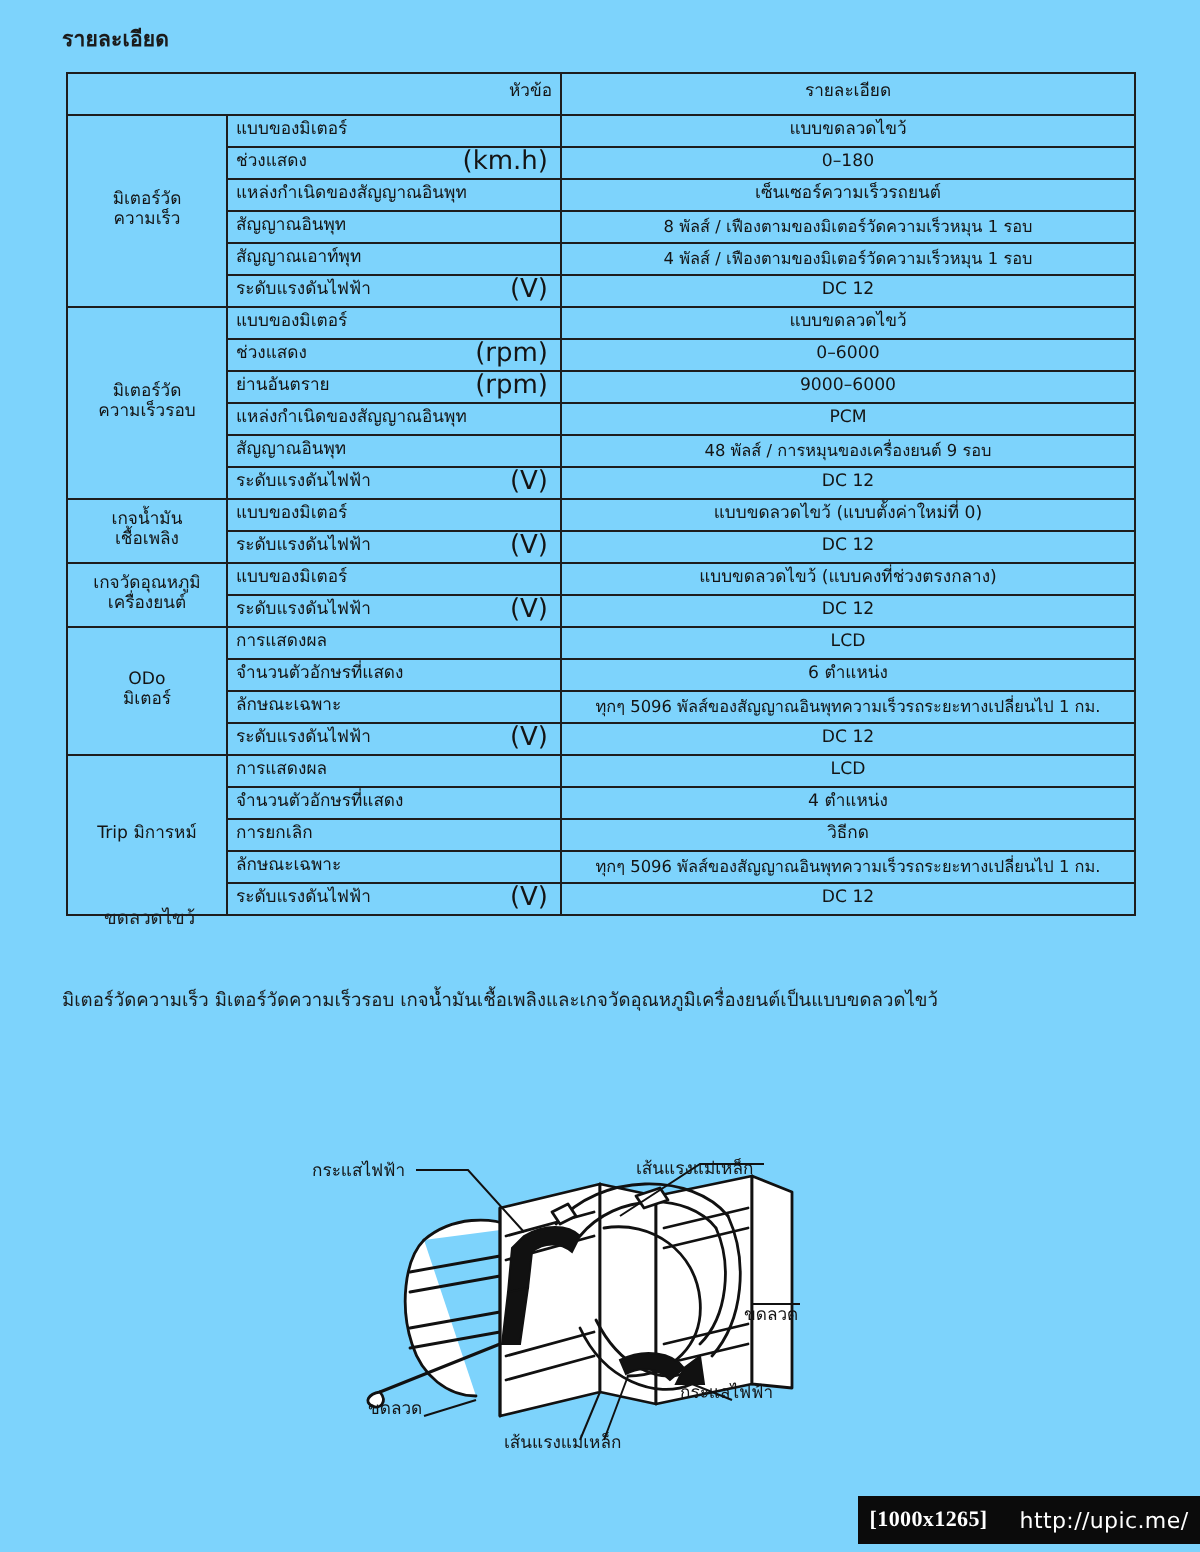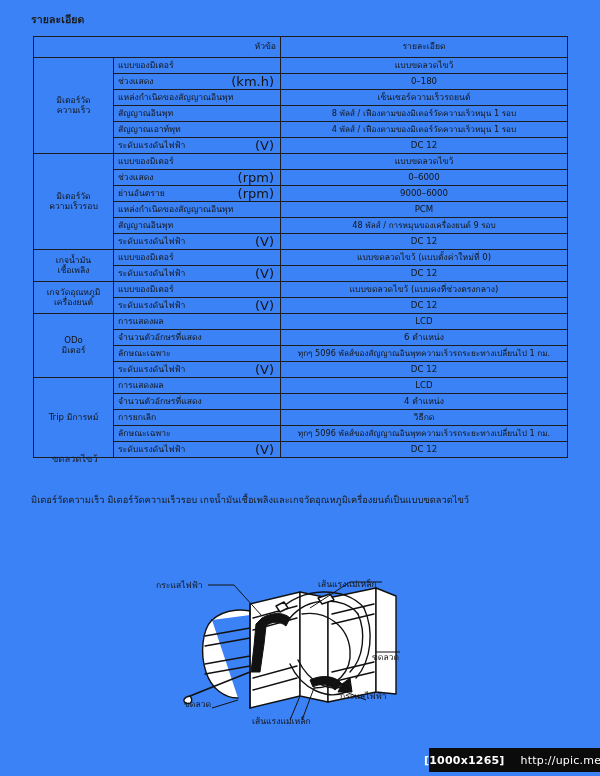--- a/index.html
+++ b/index.html
@@ -14,21 +14,21 @@
     font-family: "DejaVu Sans", "Liberation Sans", sans-serif;
     color: #1a1a1a;
     overflow: hidden;
   }
 
   .page {
     position: absolute;
     left: 0; top: 0;
     width: 600px;
     height: 776px;
-    background: #3b82f6;
+    background: #7dd3fc;
   }
 
   
   .section-heading {
     position: absolute;
     left: 31px;
     top: 11px;
     font-size: 10.5px;
     font-weight: 600;
     letter-spacing: 0.1px;
@@ -160,21 +160,21 @@
     width: 171px;
     height: 24px;
     background: #0b0b0b;
     color: #ffffff;
     font-size: 11px;
     display: flex;
     align-items: center;
     justify-content: center;
     letter-spacing: 0.2px;
   }
-  .wm-dim { font-weight: 600; margin-right: 16px; }
+  .wm-dim { font-weight: 600; margin-right: 16px; font-family: Liberation Serif, serif; }
   .wm-url { font-weight: 400; }
 </style>
 </head>
 <body>
 
 <div class="page">
 
   <div class="section-heading">รายละเอียด</div>
 
   <div class="spec-table-wrap">

